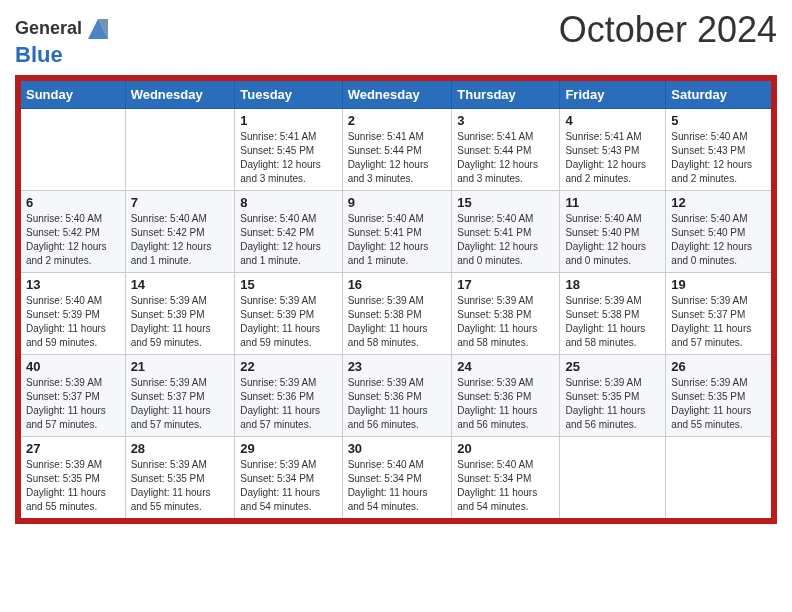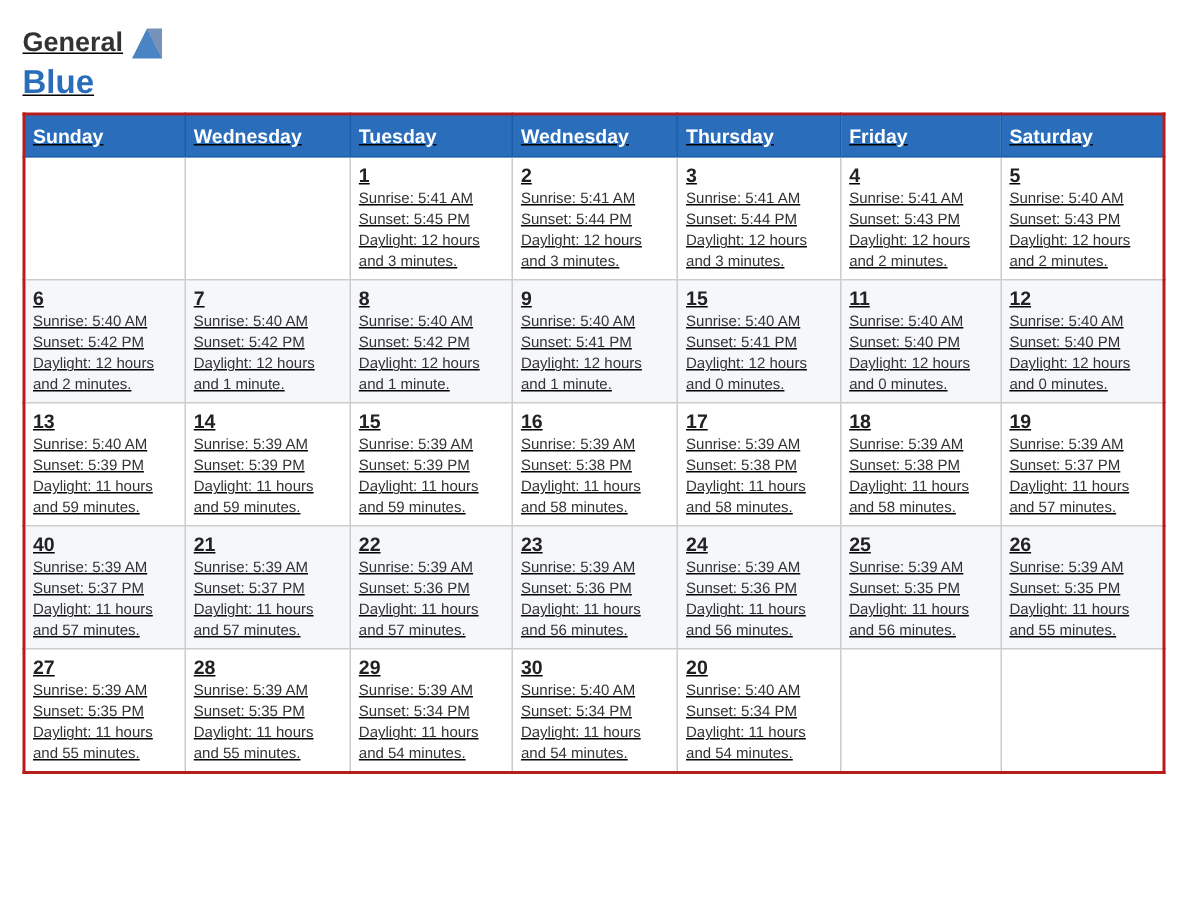--- a/index.html
+++ b/index.html
@@ -8,21 +8,20 @@
       background: #fff;
       width: 792px;
       min-height: 612px;
       padding: 0;
     }
     .page {
       width: 792px;
       min-height: 612px;
       background: #fff;
       padding: 10px 15px 15px 15px;
-      text-decoration: underline;
     }
     .header {
       display: flex;
       justify-content: space-between;
       align-items: flex-start;
       margin-bottom: 8px;
     }
     .logo {
       display: flex;
       align-items: center;
@@ -48,21 +47,21 @@
       color: #333;
       line-height: 1.1;
     }
     .location-title {
       font-size: 16px;
       color: #555;
     }
     .calendar {
       width: 100%;
       border-collapse: collapse;
-      border: 2px solid #b91c1c;
+      border: 6px solid #b91c1c;
     }
     .calendar th {
       background-color: #2a6ebb;
       color: #fff;
       font-size: 13px;
       font-weight: bold;
       padding: 6px 5px;
       text-align: left;
       border: 1px solid #1a5da8;
     }
@@ -106,20 +105,21 @@
           <span class="logo-text">General</span>
           <svg class="logo-icon" viewBox="0 0 28 28" xmlns="http://www.w3.org/2000/svg">
             <polygon points="4,24 14,4 24,24" fill="#2a6ebb" opacity="0.85"></polygon>
             <polygon points="14,4 24,4 24,24" fill="#1a4a88" opacity="0.6"></polygon>
           </svg>
         </div>
         <span class="logo-text" style="color:#2a6ebb;font-size:22px;">Blue</span>
       </div>
     </div>
     <div class="title-block">
+      <div class="month-title">October 2024</div>
     </div>
   </div>
 
   <table class="calendar">
     <thead>
       <tr>
         <th>Sunday</th>
         <th>Wednesday</th>
         <th>Tuesday</th>
         <th>Wednesday</th>

